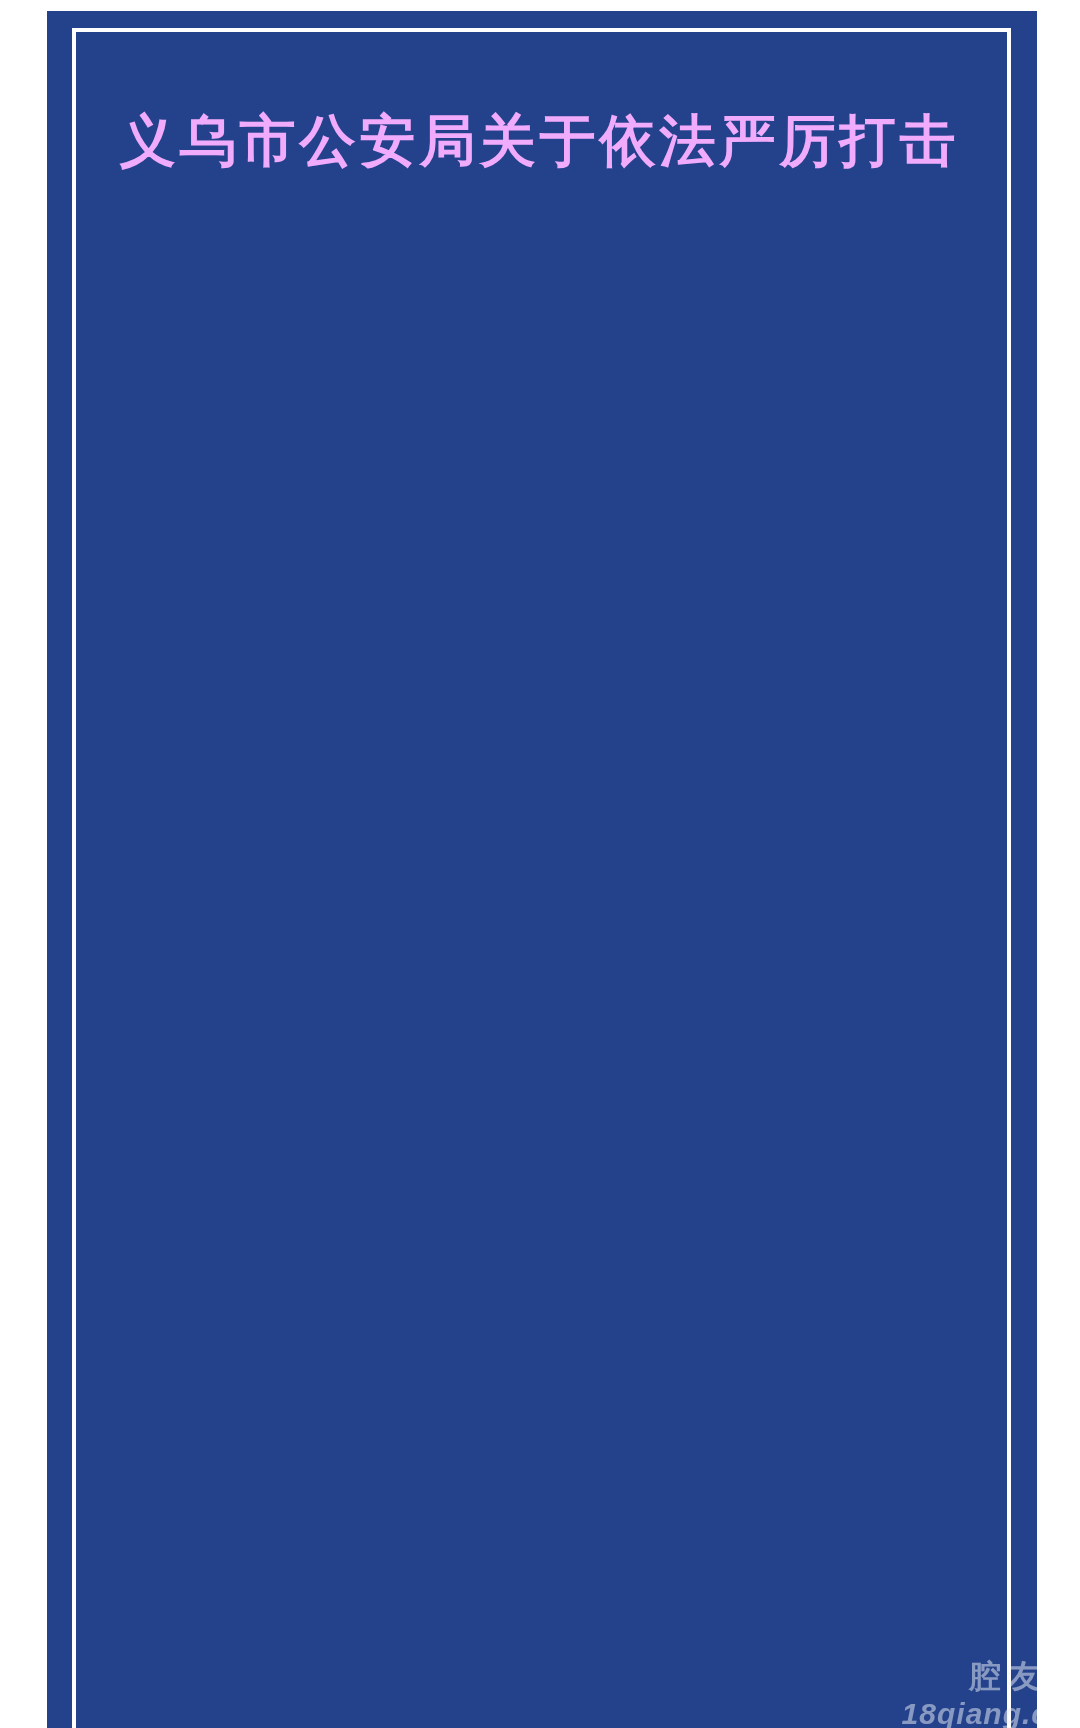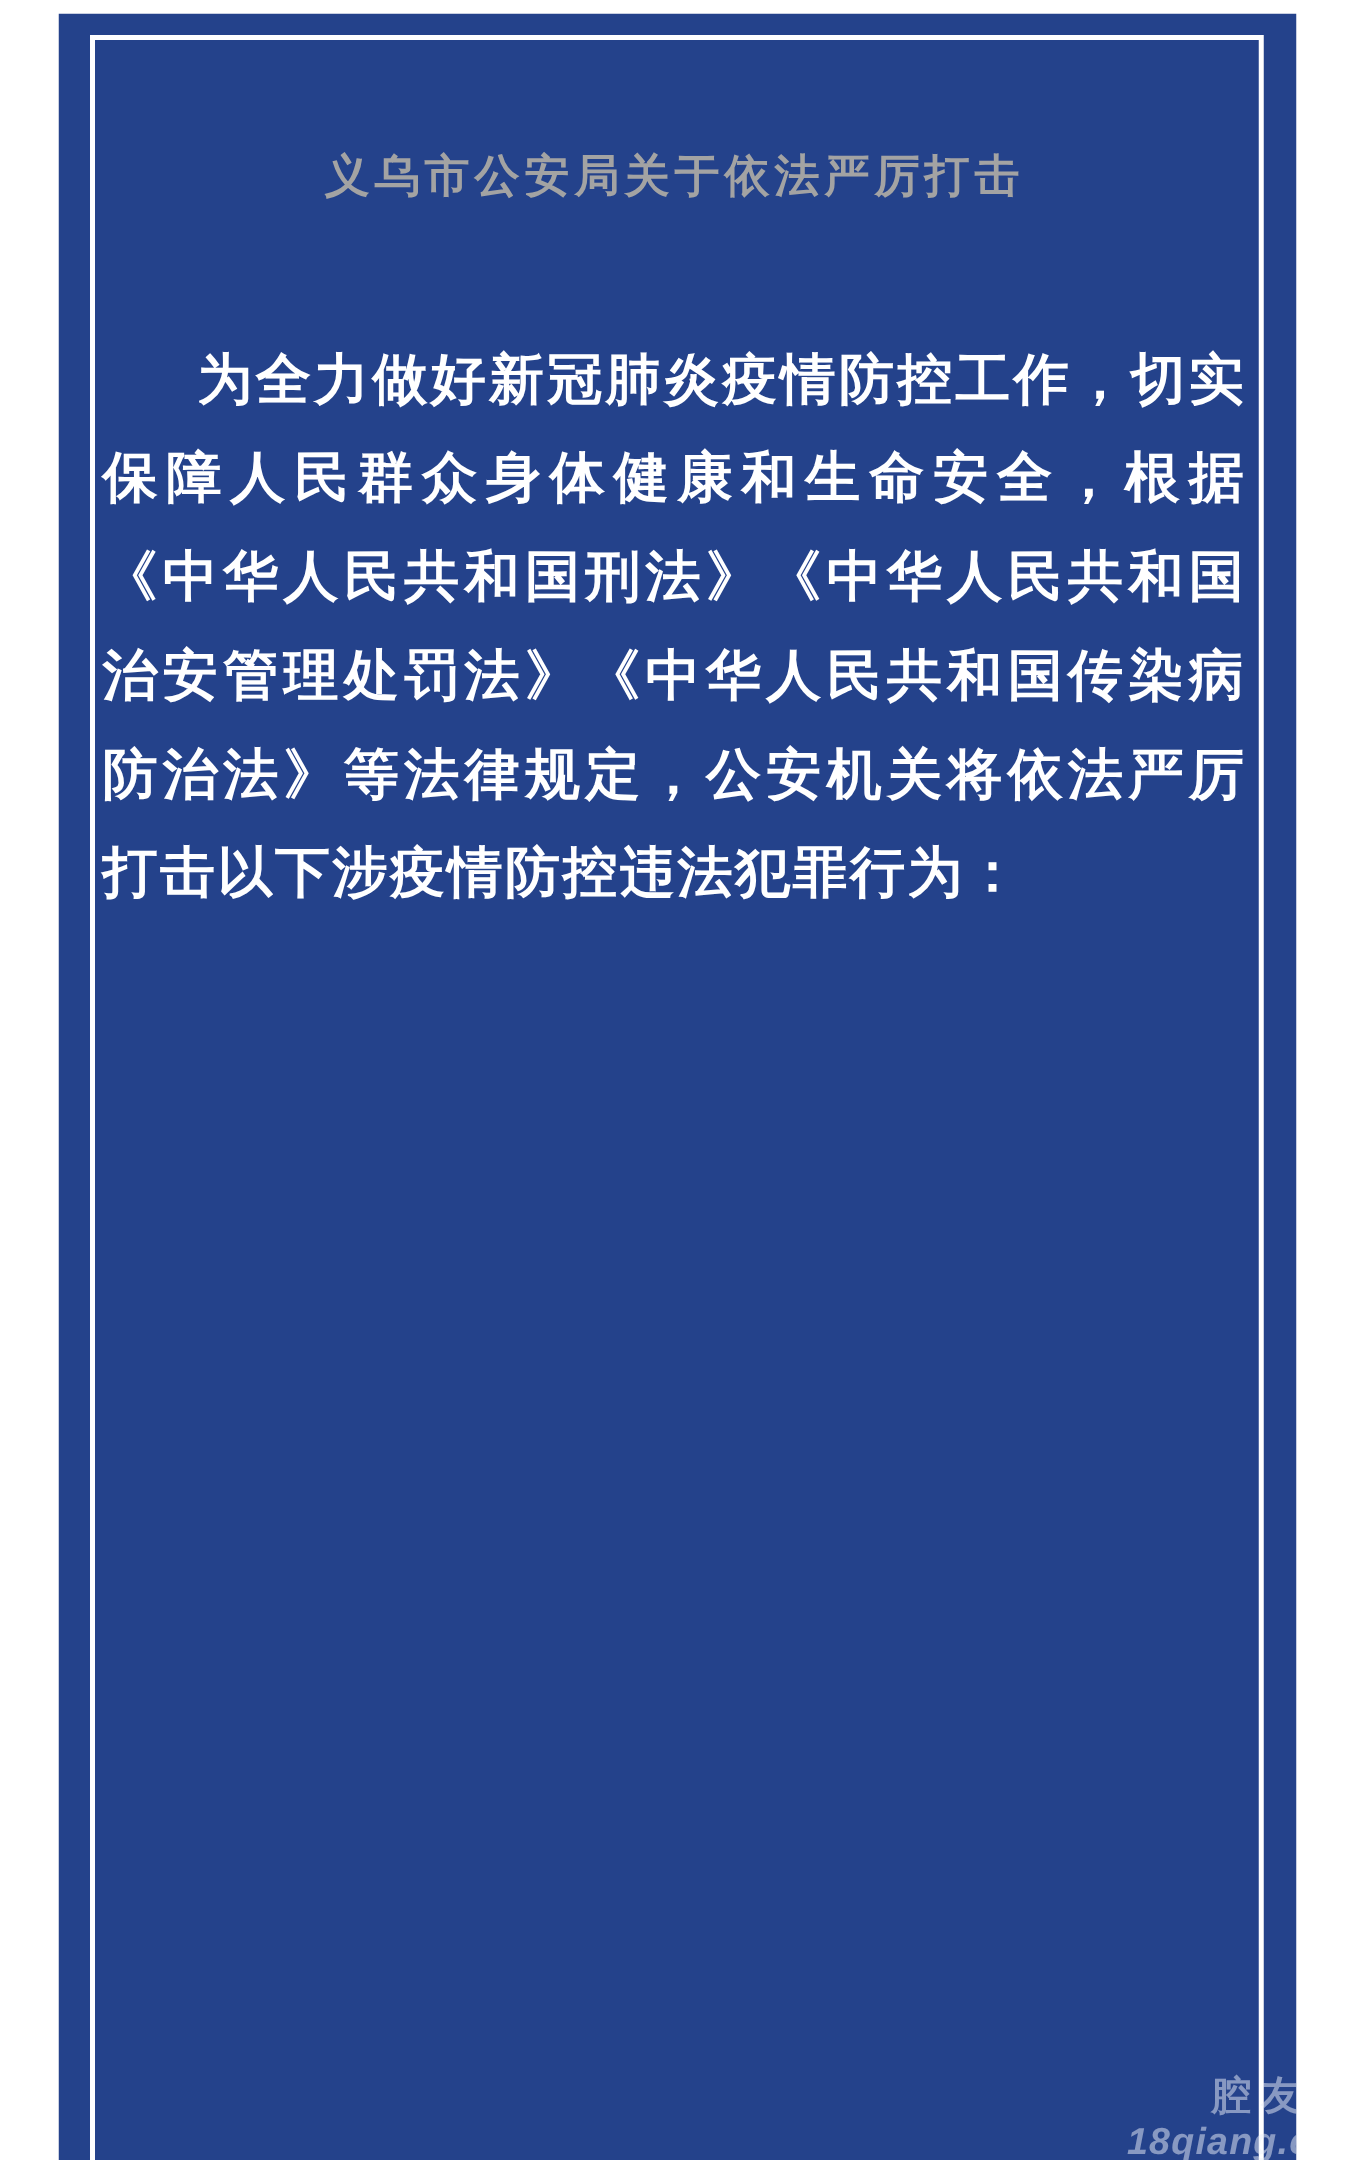--- a/index.html
+++ b/index.html
@@ -38,25 +38,25 @@
   .content {
     position: absolute;
     left: 35px;
     right: 40px;
     top: 20px;
     color: #ffffff;
   }
   .title {
     margin: 71px 0 0 0;
     text-align: center;
-    font-size: 36px;
+    font-size: 56px;
     font-weight: bold;
     line-height: 78px;
     letter-spacing: 4px;
-    color: #a3a3a3;
+    color: #f0abfc;
   }
   .para {
     margin: 0;
     font-size: 44px;
     font-weight: bold;
     color: #ffffff;
     line-height: 79px;
     letter-spacing: 2px;
     text-align: justify;
     text-align-last: left;
@@ -91,20 +91,19 @@
 </head>
 <body>
 
 <div class="page">
   <div class="poster">
     <div class="frame"></div>
     <div class="content">
       <h1 class="title">
         <span>义乌市公安局关于依法严厉打击</span><br>
       </h1>
-      <p class="para first">为全力做好新冠肺炎疫情防控工作，切实保障人民群众身体健康和生命安全，根据《中华人民共和国刑法》《中华人民共和国治安管理处罚法》《中华人民共和国传染病防治法》等法律规定，公安机关将依法严厉打击以下涉疫情防控违法犯罪行为：</p>
     </div>
     <div class="watermark">
       <div class="wm-cn">腔友</div>
       <div class="wm-url">18qiang.c</div>
     </div>
   </div>
 </div>
 
 </body></html>

